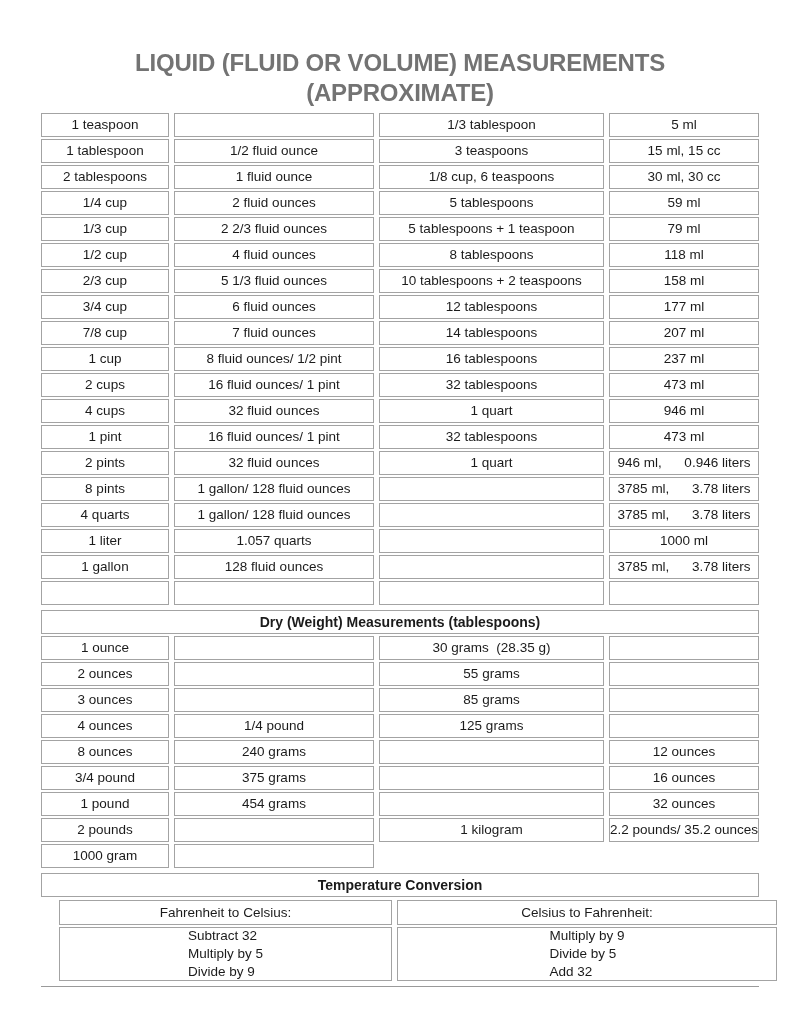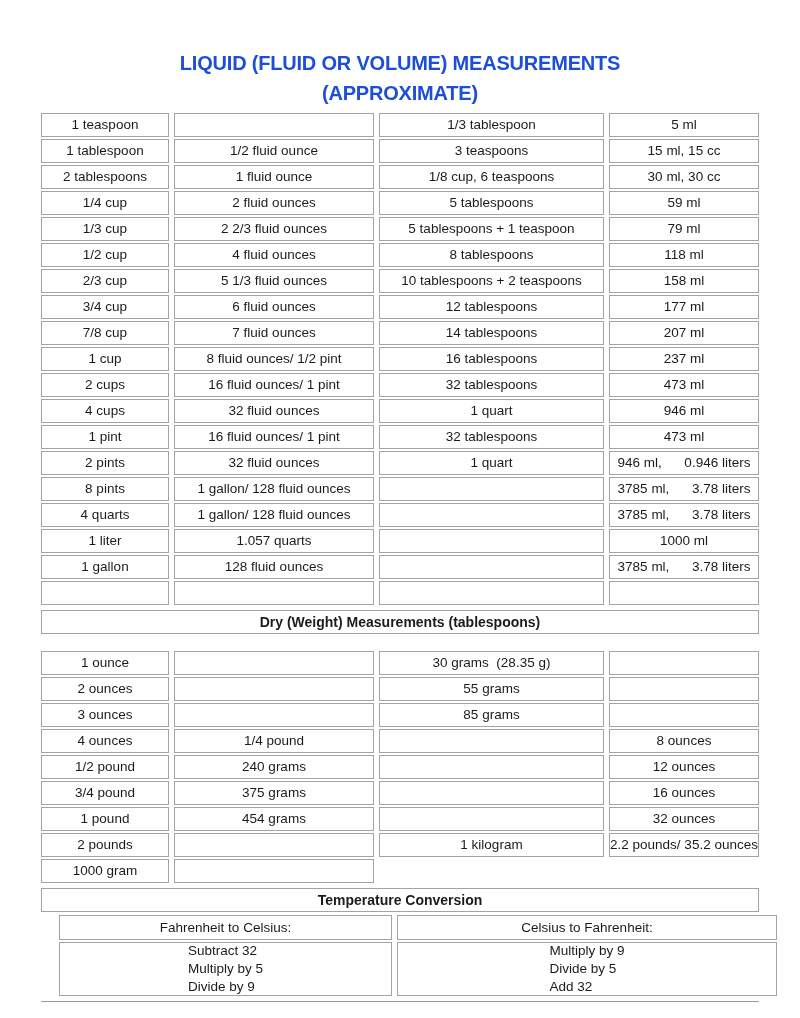--- a/index.html
+++ b/index.html
@@ -12,24 +12,24 @@
     overflow: hidden;
   }
   .page {
     width: 800px;
     height: 1018px;
     padding-top: 48px;
   }
   .title {
     text-align: center;
     font-weight: bold;
-    font-size: 20px;
+    font-size: 24px;
     line-height: 30px;
     letter-spacing: -0.2px;
-    color: #1d4ed8;
+    color: #737373;
   }
   .tablewrap {
     width: 718px;
     margin: 5px auto 0 auto;
   }
   .grid {
     display: grid;
     grid-template-columns: 128px 200px 225px 150px;
     grid-auto-rows: 24px;
     column-gap: 5px;
@@ -52,21 +52,21 @@
     height: 24px;
     margin-top: 5px;
     border: 1px solid #a3a3a3;
     background: #ffffff;
     display: flex;
     align-items: center;
     justify-content: center;
     font-weight: bold;
     font-size: 14px;
   }
-  .grid-dry { margin-top: 17px; }
+  .grid-dry { margin-top: 2px; }
   .grid2 {
     display: grid;
     grid-template-columns: 333px 380px;
     column-gap: 5px;
     margin-top: 3px;
     padding-left: 18px;
   }
   .grid2 .cell { height: 25px; }
   .grid2.steps { margin-top: 2px; }
   .grid2.steps .cell {
@@ -185,23 +185,23 @@
         <div class="cell">2 ounces</div>
         <div class="cell"></div>
         <div class="cell">55 grams</div>
         <div class="cell"></div>
         <div class="cell">3 ounces</div>
         <div class="cell"></div>
         <div class="cell">85 grams</div>
         <div class="cell"></div>
         <div class="cell">4 ounces</div>
         <div class="cell">1/4 pound</div>
+        <div class="cell">125 grams</div>
         <div class="cell"></div>
         <div class="cell">8 ounces</div>
-        <div class="cell">1/2 pound</div>
         <div class="cell">240 grams</div>
         <div class="cell"></div>
         <div class="cell">12 ounces</div>
         <div class="cell">3/4 pound</div>
         <div class="cell">375 grams</div>
         <div class="cell"></div>
         <div class="cell">16 ounces</div>
         <div class="cell">1 pound</div>
         <div class="cell">454 grams</div>
         <div class="cell"></div>

